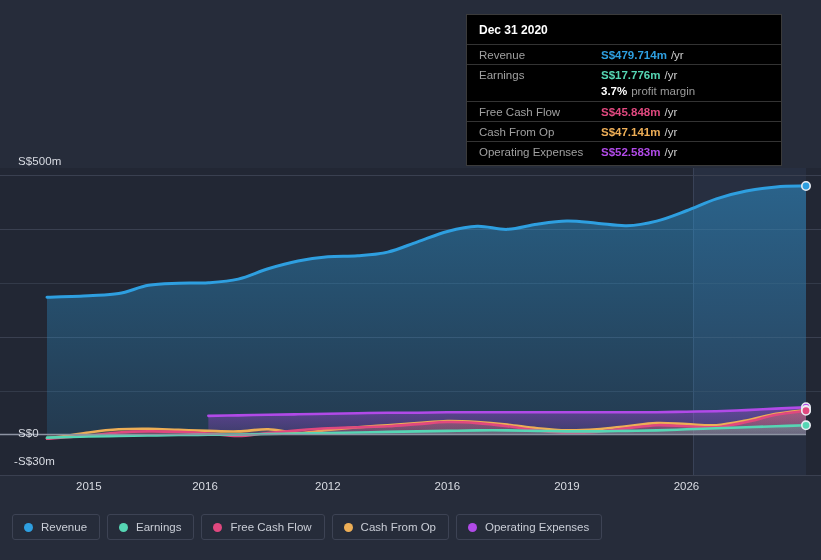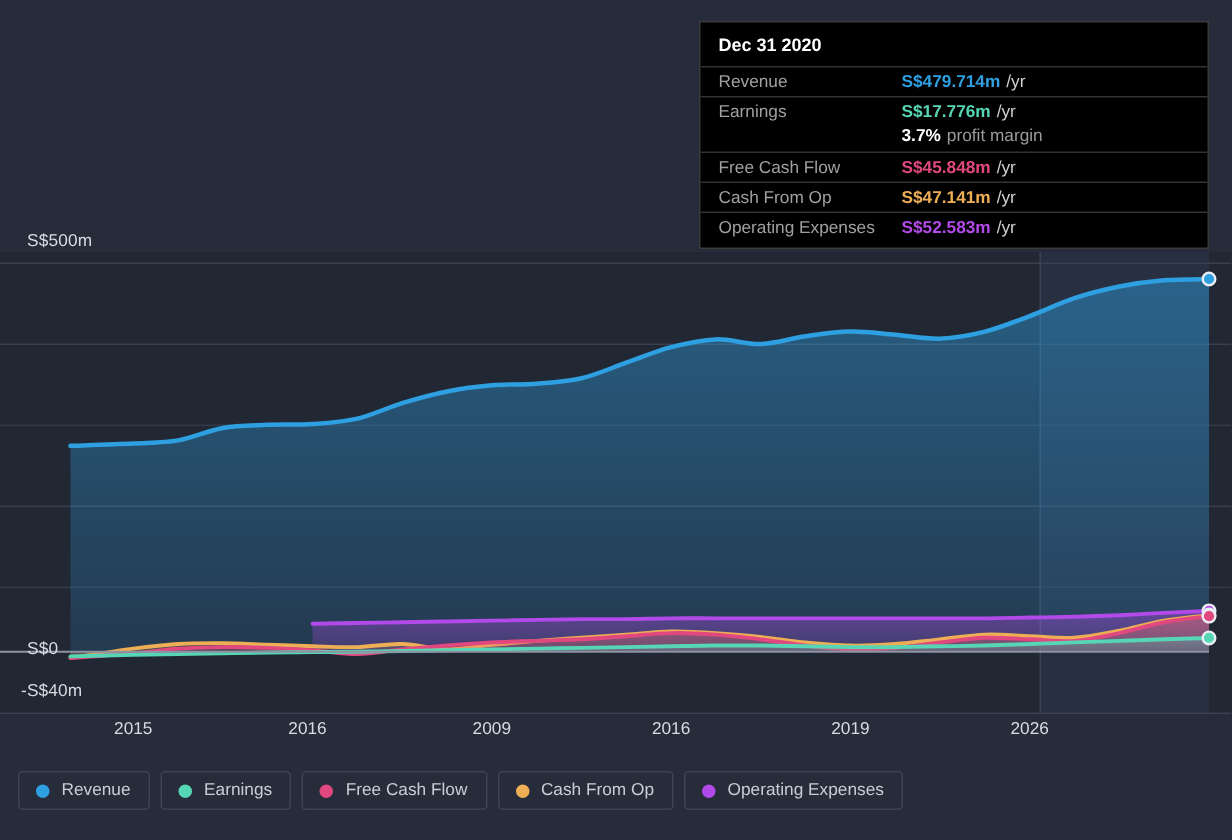--- a/index.html
+++ b/index.html
@@ -46,21 +46,21 @@
     font-size: 11.5px;
     transform: translateX(-50%);
     white-space: nowrap;
     user-select: none;
   }
 
   
   #tooltip {
     position: absolute;
     left: 466px; top: 14px;
-    width: 340px;
+    width: 316px;
     background: #000000;
     border: 1px solid #3b3b3b;
     padding: 7px 0 4px 0;
     z-index: 40;
   }
   #tooltip-date {
     color: #ffffff;
     font-size: 12px;
     font-weight: bold;
     padding: 1px 12px 7px 12px;
@@ -197,26 +197,26 @@
           <circle cx="806.00" cy="407.26" r="4.2" fill="#b14ae8" stroke="#e9edf3" stroke-width="1.6"></circle>
           <circle cx="806.00" cy="410.08" r="4.2" fill="#edae56" stroke="#e9edf3" stroke-width="1.6"></circle>
           <circle cx="806.00" cy="410.75" r="4.2" fill="#e0487f" stroke="#e9edf3" stroke-width="1.6"></circle>
           <circle cx="806.00" cy="425.29" r="4.2" fill="#56d6b4" stroke="#e9edf3" stroke-width="1.6"></circle>
         </g>
     </svg>
   </div>
 
   <div class="y-label" id="y-top">S$500m</div>
   <div class="y-label" id="y-zero">S$0</div>
-  <div class="y-label" id="y-bottom">-S$40m</div>
+  <div class="y-label" id="y-bottom">-S$30m</div>
 
   <div id="x-axis">
       <div class="x-label" style="left: 88.8346px;">2015</div>
       <div class="x-label" style="left: 205px;">2016</div>
-      <div class="x-label" style="left: 327.89px;">2009</div>
+      <div class="x-label" style="left: 327.89px;">2012</div>
       <div class="x-label" style="left: 447.417px;">2016</div>
       <div class="x-label" style="left: 566.945px;">2019</div>
       <div class="x-label" style="left: 686.472px;">2026</div>
     </div>
 
   <div id="tooltip">
     <div id="tooltip-date">Dec 31 2020</div>
     <div id="tooltip-rows">
         <div class="tt-row">
           <span class="tt-key">Revenue</span>

